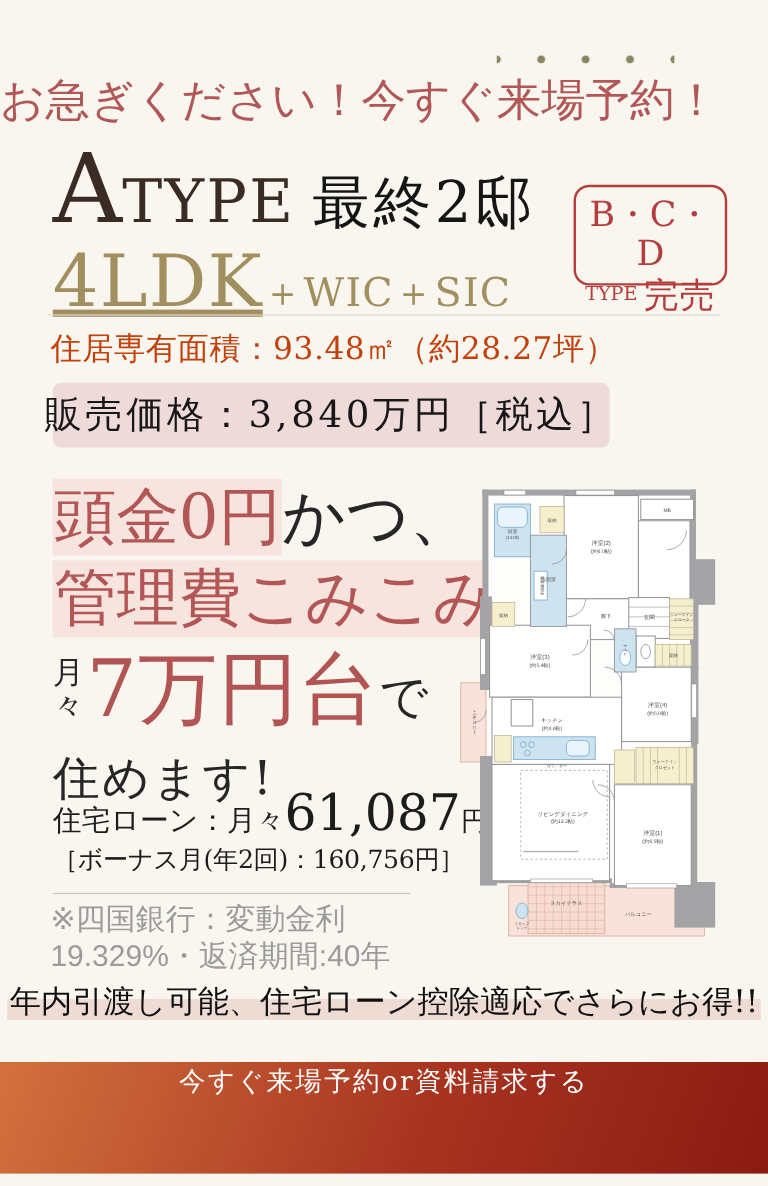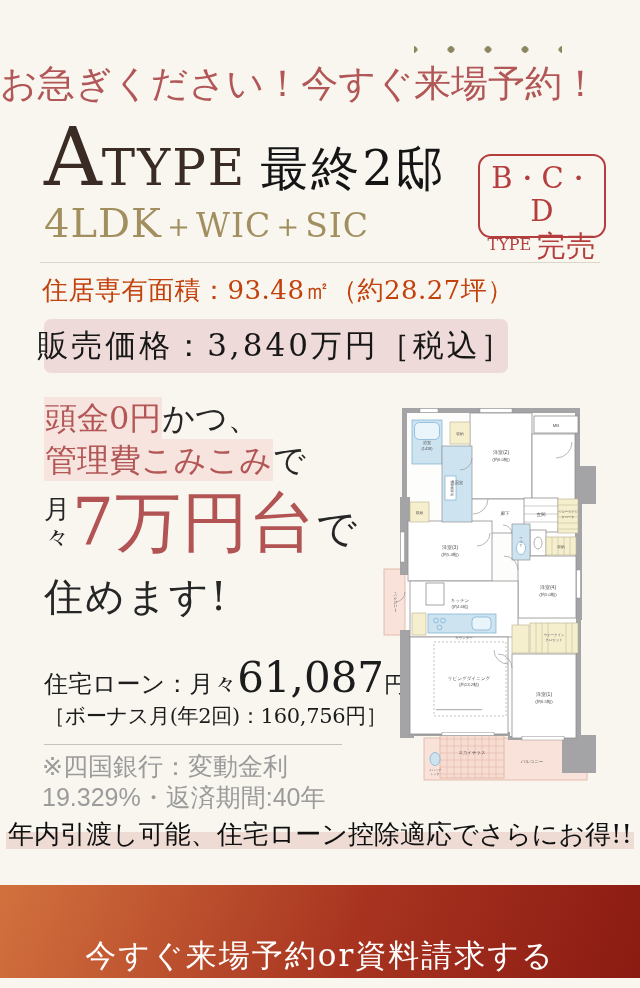--- a/index.html
+++ b/index.html
@@ -18,21 +18,21 @@
     display:inline-block;padding-top:15px;
     background-image:radial-gradient(circle,#8a8660 3px,rgba(0,0,0,0) 3.6px);
     background-size:25% 11px;background-repeat:repeat-x;background-position:top center;
   }
   
   .type-row{position:absolute;left:44px;top:118px;white-space:nowrap;color:#3a2b24;}
   .type-a{font-size:80px;line-height:1;vertical-align:baseline;}
   .type-word{font-size:50px;letter-spacing:2px;vertical-align:baseline;}
   .type-rest{font-size:48px;color:#151515;margin-left:14px;letter-spacing:3px;vertical-align:baseline;}
   .ldk-line{position:absolute;left:44px;top:200px;color:#a28f5f;white-space:nowrap;}
-  .ldk-main{font-size:40px;letter-spacing:1px;}
+  .ldk-main{font-size:60px;letter-spacing:1px;text-decoration:underline;}
   .ldk-sub{font-size:33px;letter-spacing:1px;}
   
   .soldout{
     position:absolute;left:478px;top:154px;width:128px;height:84px;
     border:2px solid #b43d3d;border-radius:13px;color:#b43d3d;
     text-align:center;box-sizing:border-box;
   }
   .soldout .l1{font-size:29px;line-height:1.15;margin-top:6px;letter-spacing:0;}
   .soldout .l2{font-size:16px;line-height:1;margin-top:3px;}
   .soldout .l2 .sold{font-size:29px;vertical-align:-6px;letter-spacing:1px;}
@@ -40,21 +40,21 @@
   .divider1{position:absolute;left:40px;top:262px;width:560px;border-top:1px solid #dcd7cb;}
   .area-line{position:absolute;left:42px;top:273px;font-size:26px;color:#c2410c;letter-spacing:.5px;white-space:nowrap;}
   .price-banner{
     position:absolute;left:44px;top:319px;width:464px;height:54px;
     background:#eedad9;border-radius:7px;
     display:flex;align-items:center;justify-content:center;
     font-size:31px;color:#171717;letter-spacing:3px;white-space:nowrap;
   }
   
   .copy{position:absolute;left:44px;top:398px;width:335px;}
-  .copy-line{font-size:32px;color:#262626;line-height:1.3;white-space:nowrap;}
+  .copy-line{font-size:52px;color:#262626;line-height:1.3;white-space:nowrap;}
   .copy .em{color:#b25656;background:#f7e4de;padding:2px 1px;}
   .big-row{display:flex;align-items:stretch;margin-top:6px;white-space:nowrap;}
   .tsuki-col{display:flex;flex-direction:column;justify-content:center;font-size:26px;line-height:1.1;color:#262626;margin-right:2px;}
   .big-red{font-size:66px;line-height:1.1;color:#b25454;letter-spacing:1px;}
   .big-suffix{font-size:40px;color:#262626;align-self:flex-end;padding-bottom:4px;}
   .copy-l4{font-size:39px;color:#262626;margin-top:10px;letter-spacing:2px;white-space:nowrap;}
   
   .loan-line{position:absolute;left:44px;top:653px;color:#1c1c1c;white-space:nowrap;}
   .loan-prefix{font-size:24px;}
   .loan-amount{font-size:42px;letter-spacing:0;}
@@ -65,23 +65,23 @@
     position:absolute;left:42px;top:751px;
     font-family:"Liberation Sans","DejaVu Sans",sans-serif;
     font-size:25px;color:#9b9b9b;line-height:1.25;white-space:nowrap;
   }
   
   .bottom-catch{position:absolute;left:0;top:817px;width:640px;text-align:center;font-size:26px;color:#101010;white-space:nowrap;}
   .bottom-catch .hl{background:linear-gradient(to bottom,rgba(0,0,0,0) 42%,#eedcd4 42%);padding:0 2px;}
   .cta-button{
     position:absolute;left:0;top:885px;width:640px;height:93px;border:none;cursor:pointer;
     background:linear-gradient(110deg,#d2713e 0%,#a83420 55%,#8b1a12 100%);
-    color:#fff;display:flex;align-items:flex-end;justify-content:center;
+    color:#fff;display:flex;align-items:flex-start;justify-content:center;
     font-family:"DejaVu Serif","Liberation Serif",serif;
-    font-size:31px;letter-spacing:2px;white-space:nowrap;
+    font-size:22px;letter-spacing:2px;white-space:nowrap;
   }
   
   .floorplan{position:absolute;left:372px;top:402px;width:268px;height:398px;}
   .floorplan text{font-family:"Liberation Sans","DejaVu Sans",sans-serif;fill:#4f4f52;}
 </style>
 </head>
 <body>
 
 <div class="headline"><span>お急ぎください！今すぐ</span><span class="emph">来場予約</span><span>！</span></div>
 

